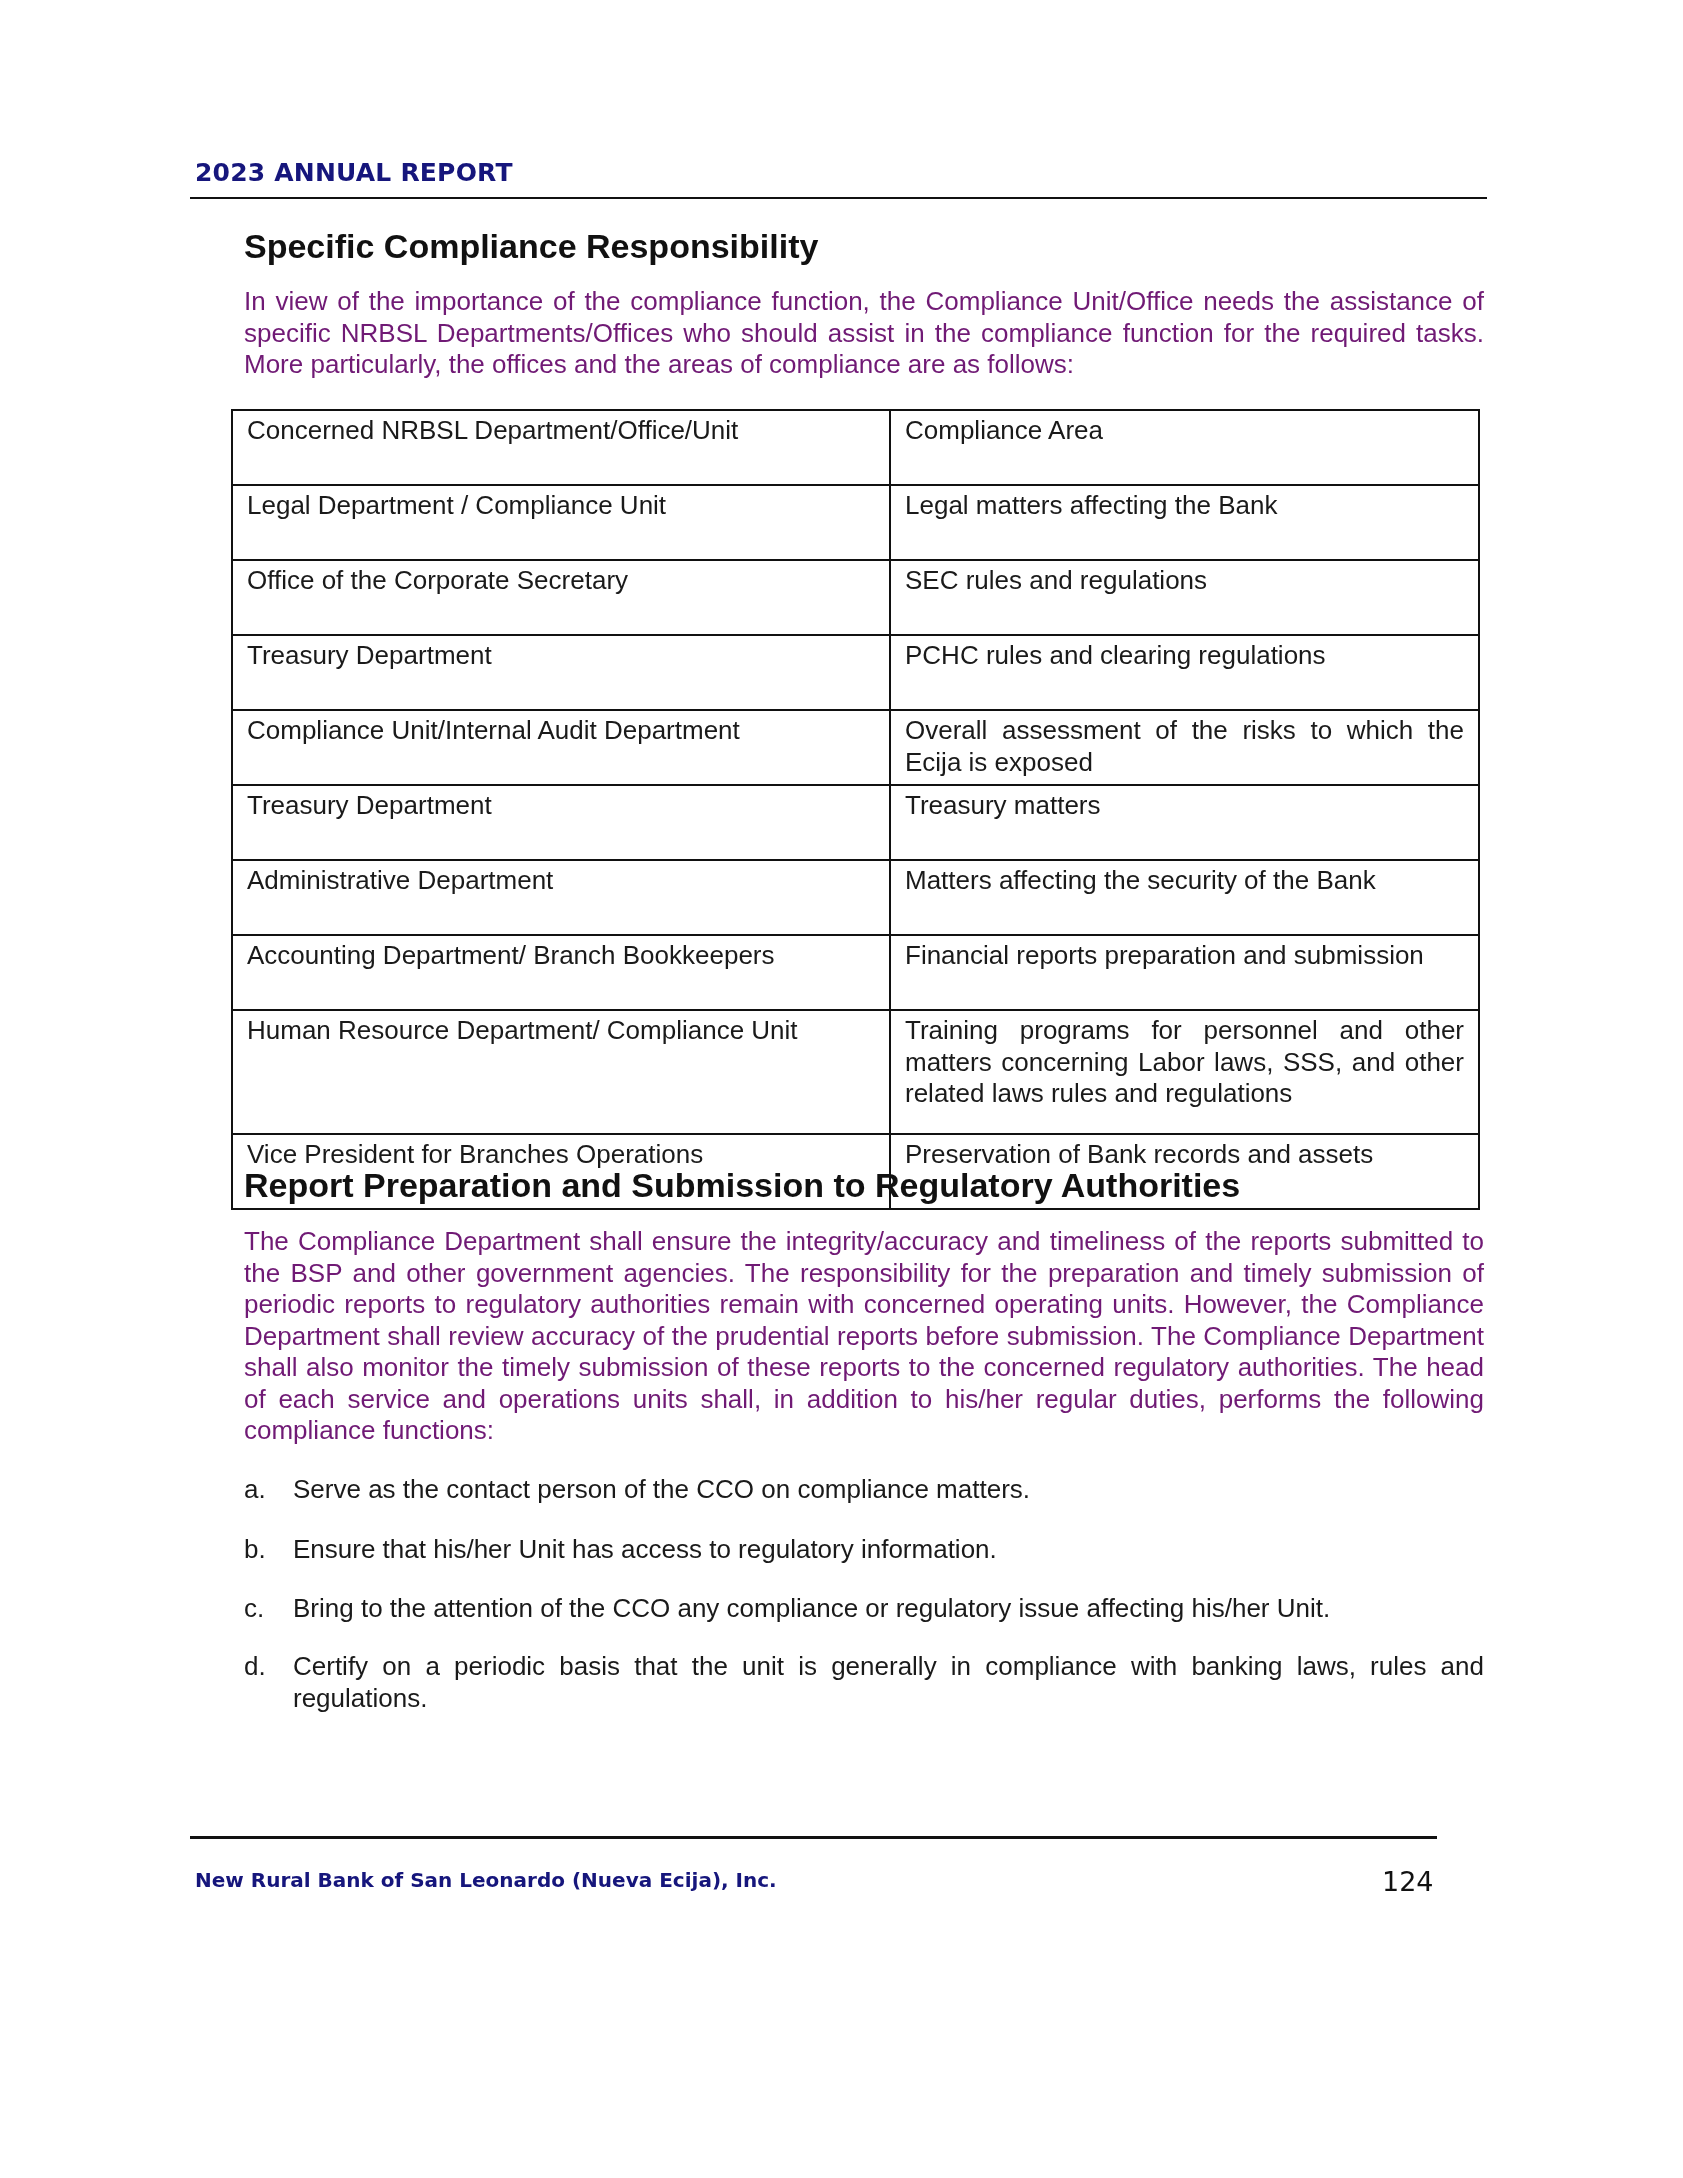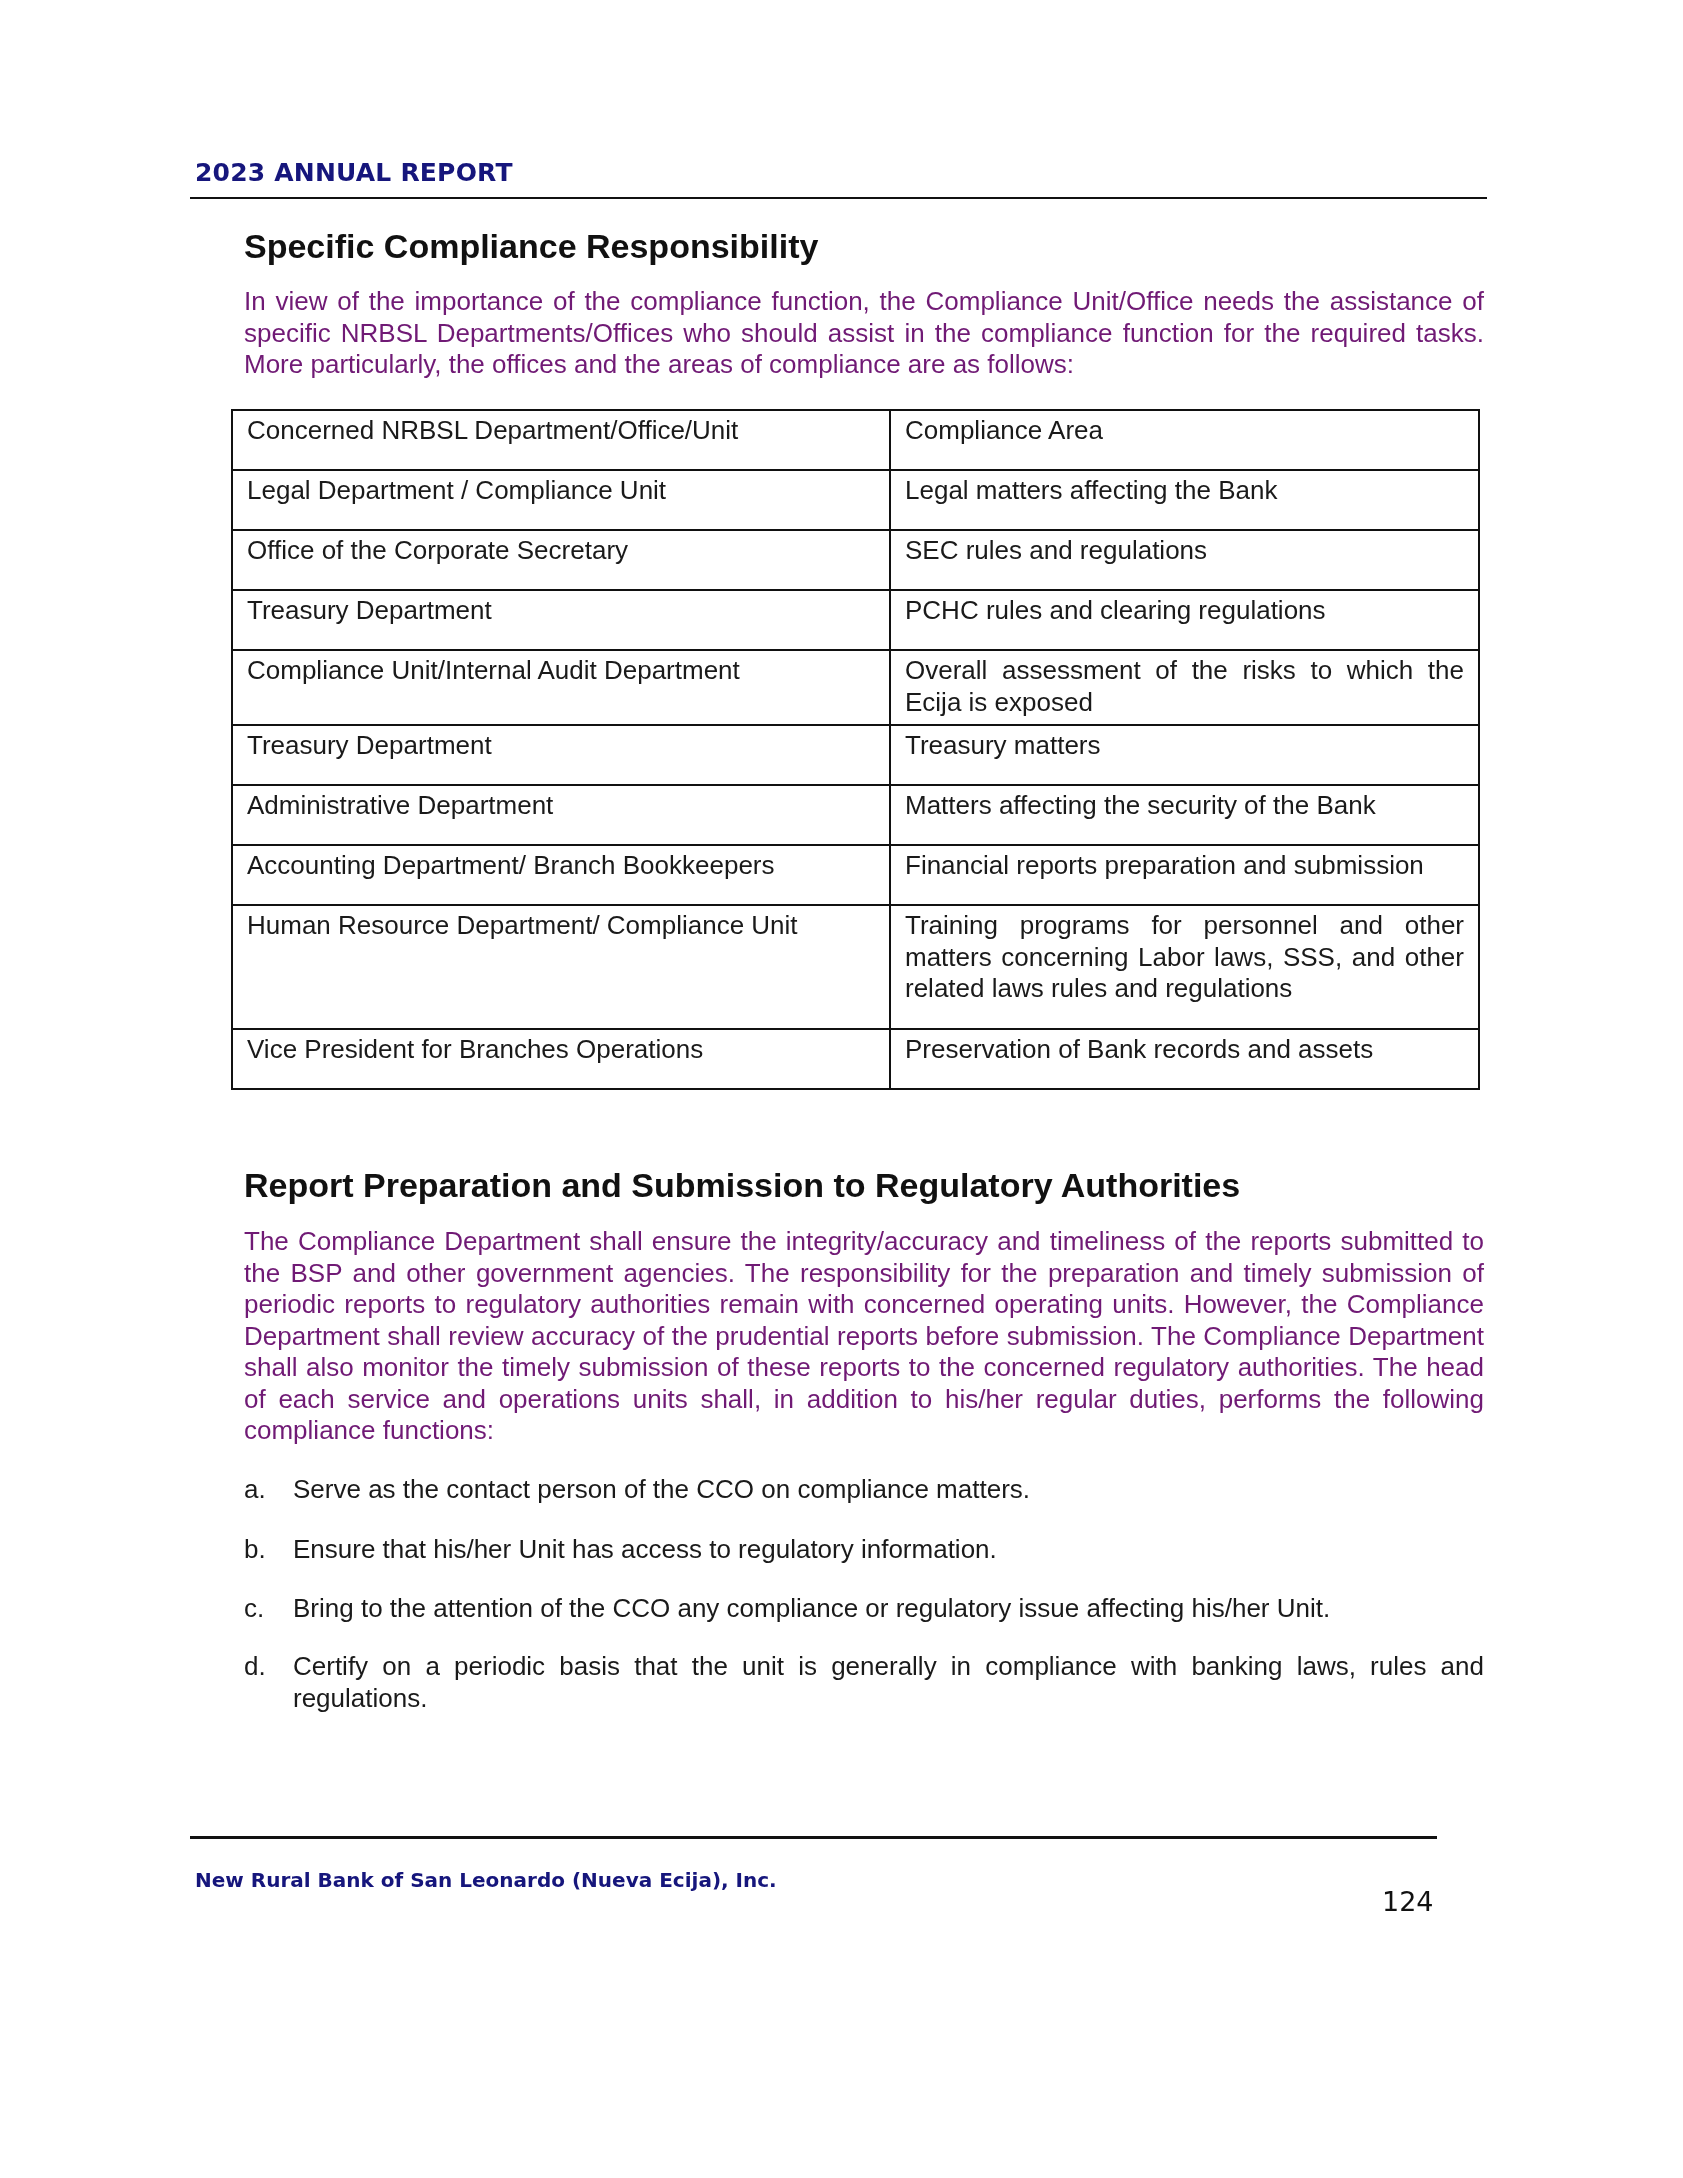--- a/index.html
+++ b/index.html
@@ -23,34 +23,34 @@
     position: absolute; left: 231px; top: 409px; width: 1249px;
     border-collapse: collapse; font-family: "Liberation Sans", sans-serif;
     font-size: 26px; color: #1a1a1a; table-layout: fixed;
   }
   table.comp td {
     border: 2px solid #111; vertical-align: top; padding: 4px 14px 4px 14px;
     line-height: 31.5px; box-sizing: border-box;
   }
   table.comp td.c1 { width: 658px; }
   table.comp td.c2 { text-align: justify; border-radius: 15px; }
-  .r1 { height: 60px; }
+  .r1 { height: 75px; }
   .r2 { height: 75px; }
   .r3 { height: 124px; }
   .li { left: 244px; width: 1240px; font-family: "Liberation Sans", sans-serif; font-size: 26px; line-height: 31.5px; color: #1a1a1a; }
   .li .letter { position: absolute; left: 0; top: 0; }
   .li .txt { position: absolute; left: 49px; right: 0; top: 0; text-align: justify; }
   .rule-bot { left: 190px; top: 1836px; width: 1247px; height: 3px; background: #111; }
   .ftr {
     left: 195px; top: 1868px; font-family: "DejaVu Sans", sans-serif; font-weight: bold;
     font-size: 20px; color: #16167c;
   }
   .pgn {
     left: 1382px; top: 1866px; width: 50px; text-align: right;
-    font-family: "DejaVu Sans", sans-serif; font-size: 27px; color: #111; margin-top: 20px;
+    font-family: "DejaVu Sans", sans-serif; font-size: 27px; color: #111;
   }
 </style>
 </head>
 <body>
 
 <div class="abs hdr">2023 ANNUAL REPORT</div>
 <div class="abs rule-top"></div>
 
 <div class="abs h2" style="top:227px;">Specific Compliance Responsibility</div>
 <p class="abs para" style="top:286px;">In view of the importance of the compliance function, the Compliance Unit/Office needs the assistance of specific NRBSL Departments/Offices who should assist in the compliance function for the required tasks. More particularly, the offices and the areas of compliance are as follows:</p>

